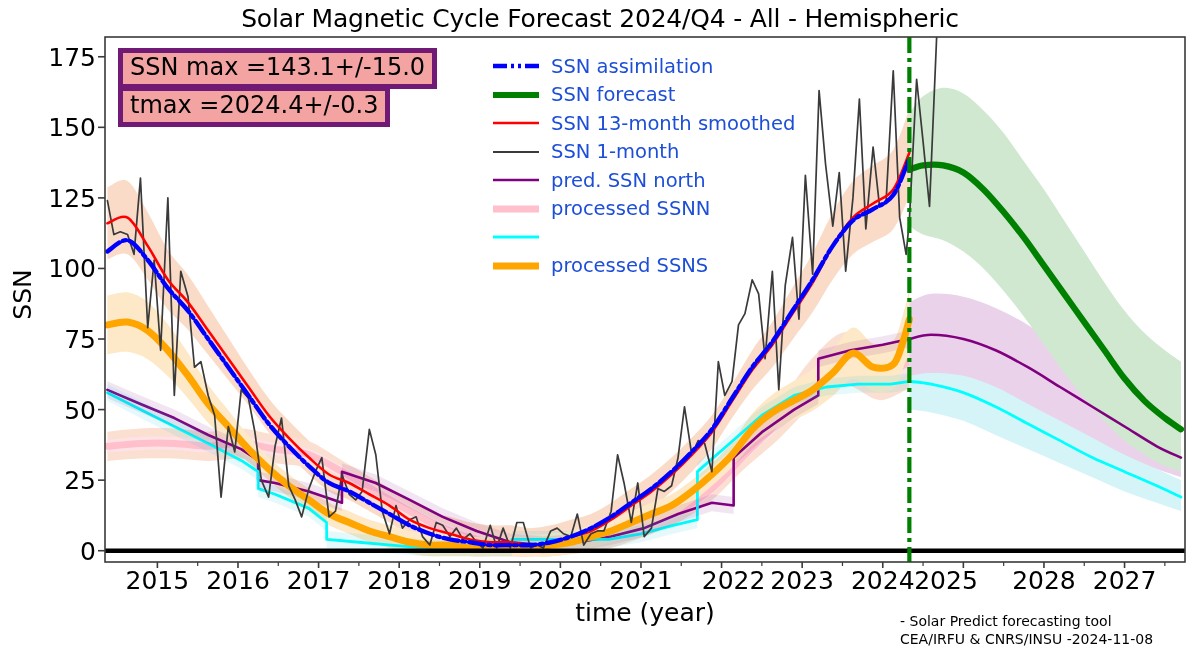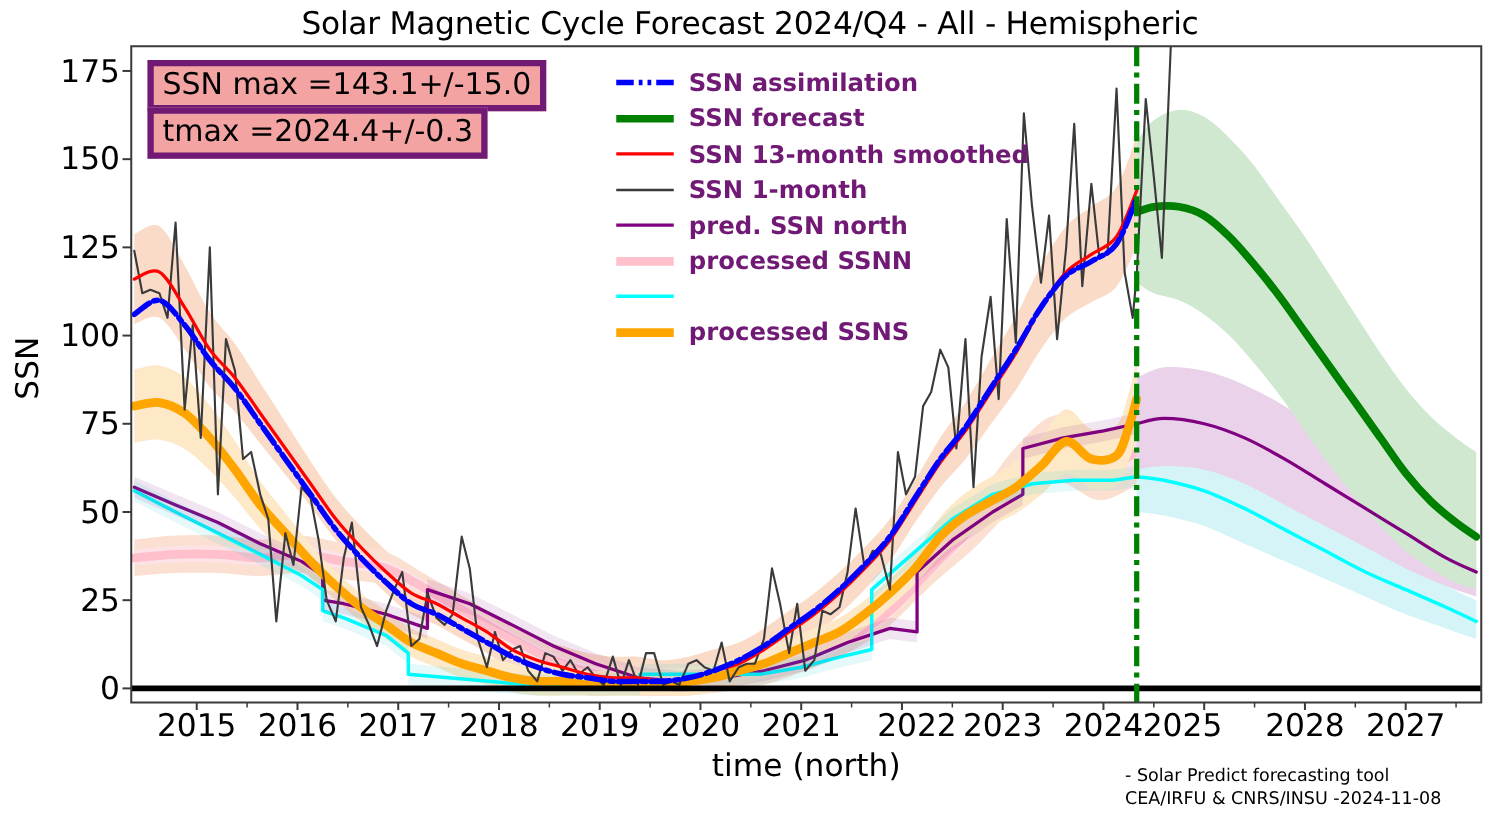--- a/index.html
+++ b/index.html
@@ -36,33 +36,33 @@
     font-size:24px;color:#000;padding:1px 7px 3px 7px;white-space:nowrap;
     line-height:1.12;
   }
   #ann1{left:118px;top:48px;}
   #ann2{left:118px;top:86px;}
   .legend{
     position:absolute;left:492px;top:52px;width:350px;
   }
   .legrow{height:28.5px;display:flex;align-items:center;}
   .legline{width:48px;height:22px;position:relative;margin-right:11px;flex:0 0 48px;}
-  .legtxt{font-size:19.5px;color:#701a75;white-space:nowrap;font-weight:bold;}
+  .legtxt{font-size:19.5px;color:#1d4ed8;white-space:nowrap;}
   .credit{
     position:absolute;left:900px;top:612px;font-size:14px;color:#000;
     line-height:1.3;white-space:pre;
   }
 </style>
 </head>
 <body>
 
 <div id="fig">
   <div class="t-title">Solar Magnetic Cycle Forecast 2024/Q4 - All - Hemispheric</div>
   <div class="t-ylabel">SSN</div>
-  <div class="t-xlabel">time (north)</div>
+  <div class="t-xlabel">time (year)</div>
 
   <div class="ytickwrap" id="yticks">
       <div class="ytick" style="top: 550.71px;">0</div>
       <div class="ytick" style="top: 480.145px;">25</div>
       <div class="ytick" style="top: 409.581px;">50</div>
       <div class="ytick" style="top: 339.016px;">75</div>
       <div class="ytick" style="top: 268.452px;">100</div>
       <div class="ytick" style="top: 197.887px;">125</div>
       <div class="ytick" style="top: 127.323px;">150</div>
       <div class="ytick" style="top: 56.7581px;">175</div>

